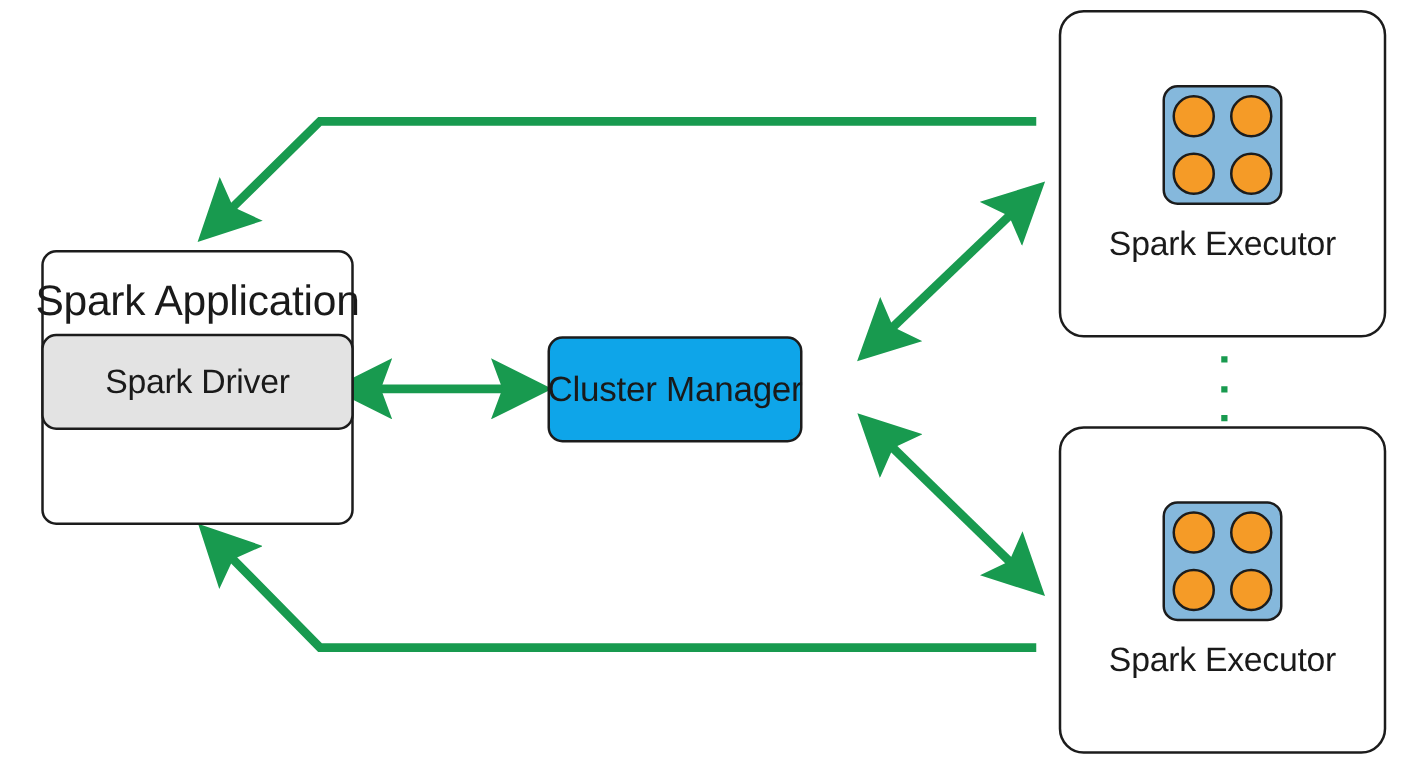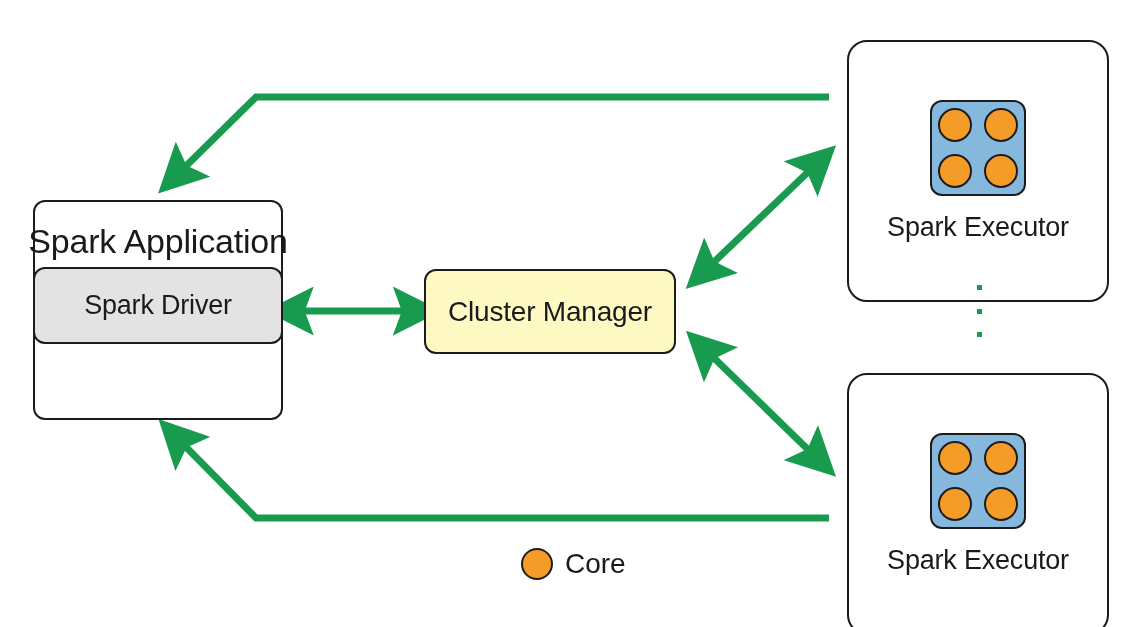--- a/index.html
+++ b/index.html
@@ -72,43 +72,42 @@
     height: 76px;
     border: 2px solid #1c1c1c;
     border-radius: 0 0 12px 12px;
     background: #85b8dc;
     z-index: 4;
   }
   #spark-session-label { font-size: 27px; }
 
   
   #cluster-manager {
-    left: 424px;
+    left: 438px;
     top: 269px;
-    width: 252px;
+    width: 204px;
     height: 85px;
     border: 2px solid #1c1c1c;
     border-radius: 12px;
-    background: #fef9c3;
+    background: #0ea5e9;
     z-index: 2;
   }
   #cluster-manager-label { font-size: 28px; }
 
   
   .executor {
     width: 262px;
     height: 262px;
     left: 847px;
     border: 2px solid #1c1c1c;
     border-radius: 20px;
     background: #ffffff;
     flex-direction: column;
     justify-content: center;
     z-index: 2;
-    margin-top: 32px;
   }
   #executor-top { top: 8px; }
   #executor-bottom { top: 341px; }
   .executor-label {
     font-size: 27px;
     margin-top: 16px;
   }
   .core-grid {
     width: 96px;
     height: 96px;
@@ -236,18 +235,14 @@
   <div class="node executor" id="executor-bottom">
     <div class="core-grid">
       <span class="core-dot"></span>
       <span class="core-dot"></span>
       <span class="core-dot"></span>
       <span class="core-dot"></span>
     </div>
     <div class="node-label executor-label">Spark Executor</div>
   </div>
 
-  <div id="legend">
-    <span id="legend-swatch"></span>
-    <span id="legend-label">Core</span>
-  </div>
 
 </div>
 
 </body></html>

